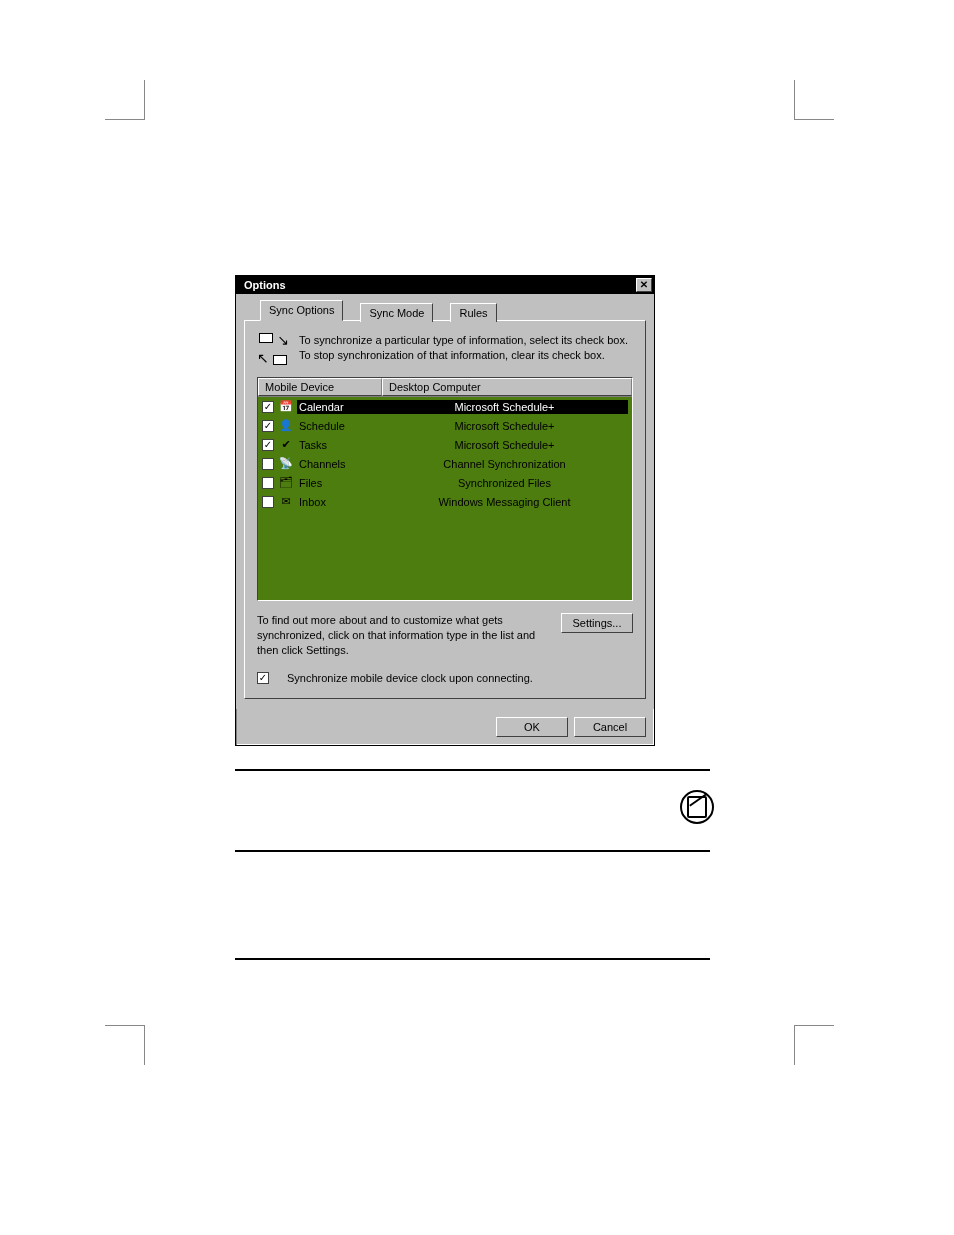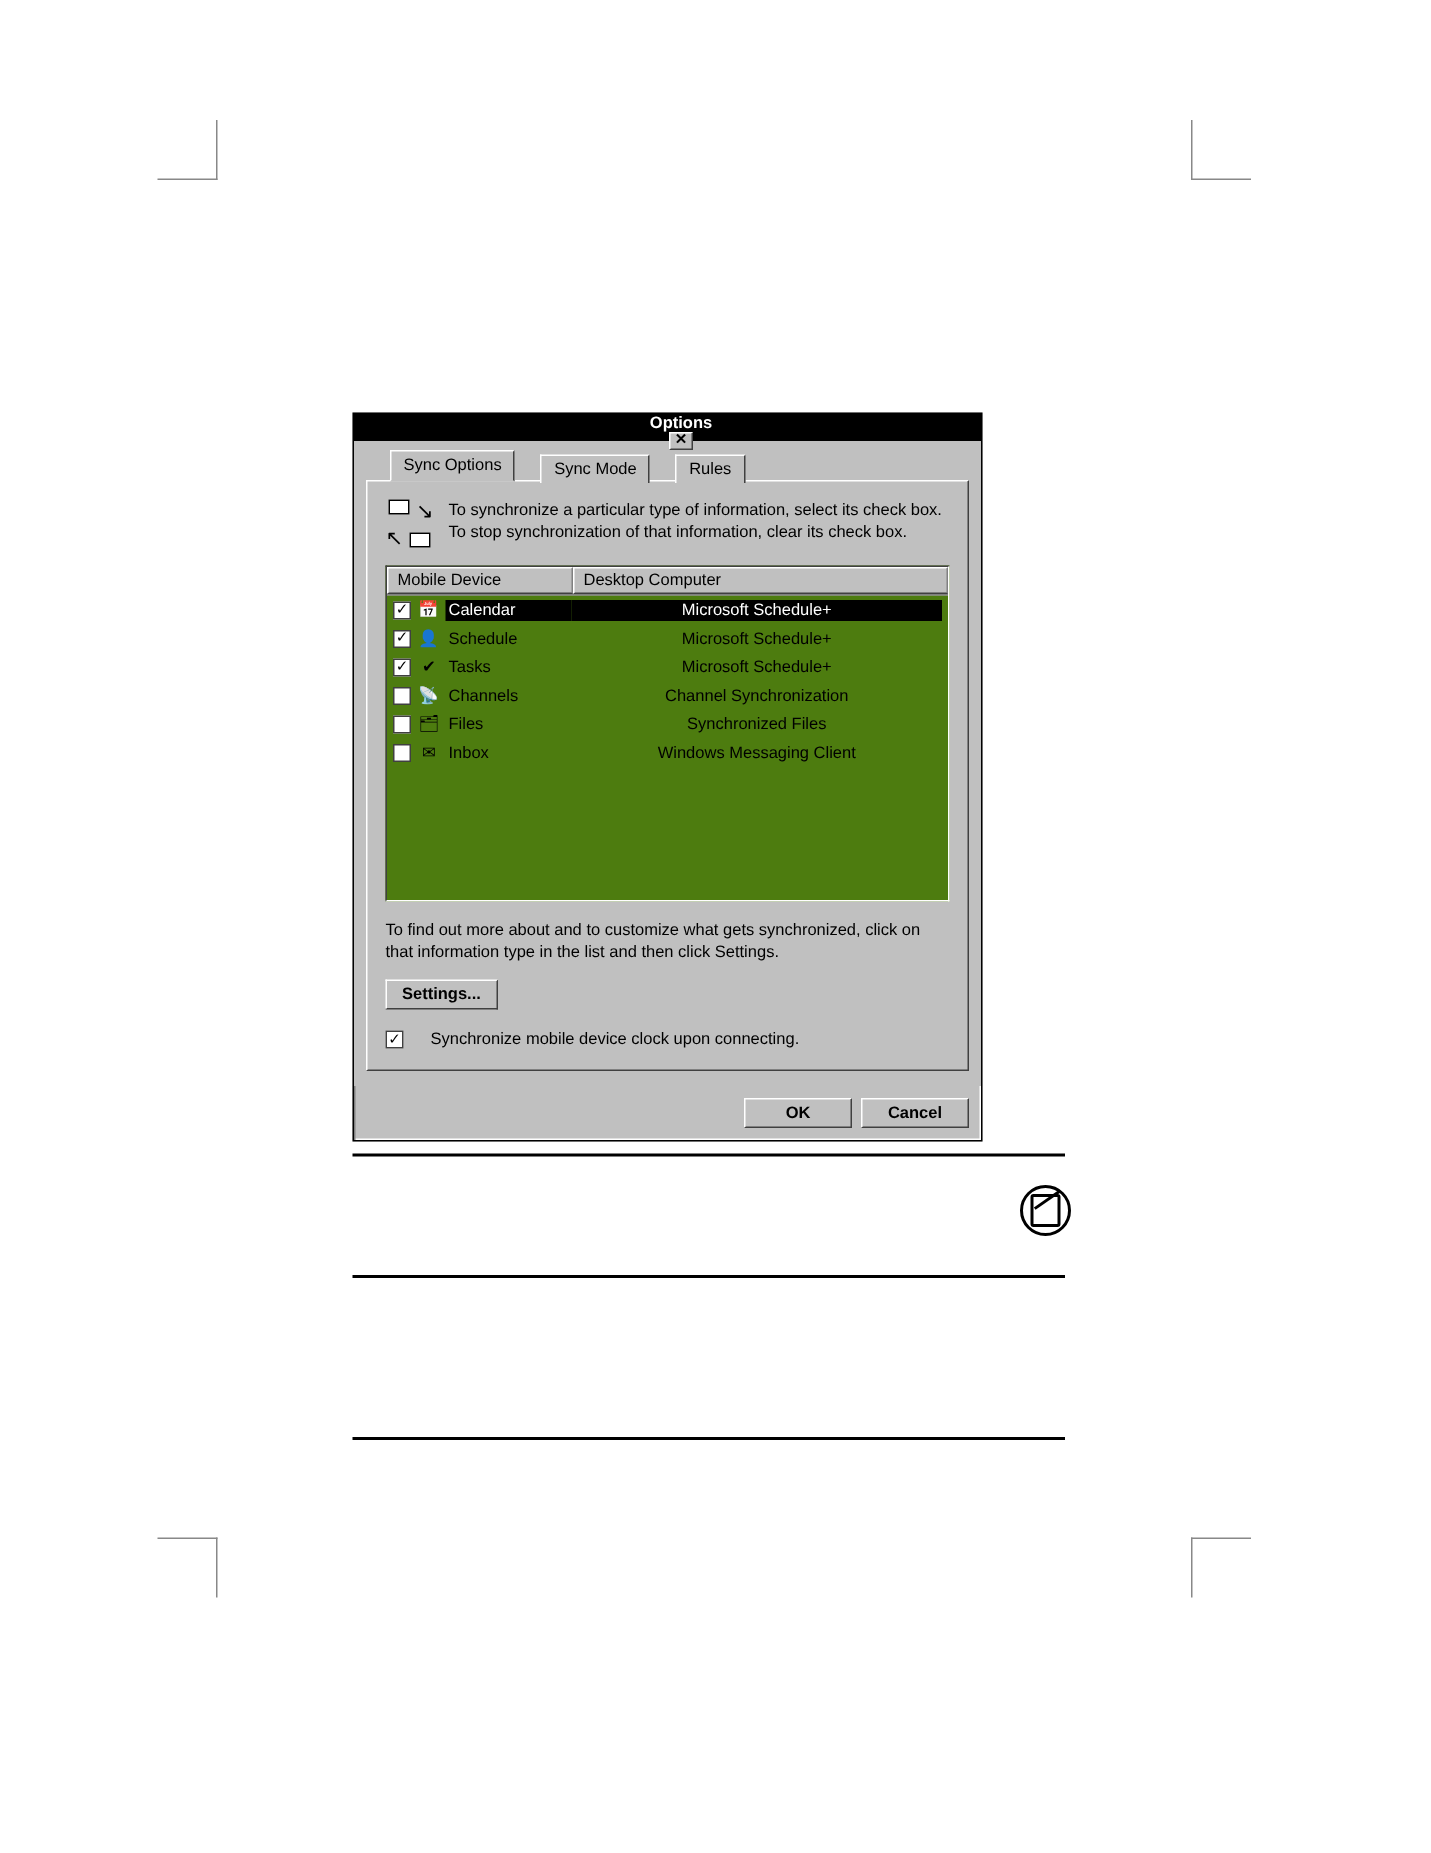--- a/index.html
+++ b/index.html
@@ -37,23 +37,22 @@
     background: #c0c0c0;
     box-shadow: 1px 1px 0 #808080 inset, -1px -1px 0 #fff inset;
   }
   .titlebar {
     background: #000;
     color: #fff;
     display: flex;
     align-items: center;
     justify-content: space-between;
     height: 18px;
-    padding: 0 2px 0 20px;
+    padding: 0 2px 0 8px;
     font-weight: bold;
-    flex-direction: column;
   }
   .titlebar-text { font-size: 11px; }
   .close-btn {
     width: 16px; height: 14px;
     background: #c0c0c0;
     border: 1px solid #fff;
     border-right-color: #404040;
     border-bottom-color: #404040;
     display: flex; align-items: center; justify-content: center;
     font-size: 10px; font-weight: bold; color:#000;
@@ -177,33 +176,31 @@
   }
   .lv-row .lbl { width: 84px; padding:1px 2px; }
   .lv-row .desk { flex:1; padding:1px 2px;text-align:center; }
 
   .settings-area {
     display: flex;
     justify-content: flex-start;
     align-items: flex-start;
     margin-top: 12px;
     gap: 10px;
-    flex-direction: column;
   }
   .settings-text { font-size:11px; line-height:1.35; flex:1; }
   .btn {
     min-width: 72px;
     padding: 3px 10px;
     background: #c0c0c0;
     border: 1px solid #fff;
     border-right-color:#404040;
     border-bottom-color:#404040;
     font-size:11px;
     text-align:center;
-    font-weight:bold;
   }
 
   .clock-row {
     display:flex;
     align-items:center;
     gap:18px;
     margin-top:14px;
     font-size:11px;
   }
   .clock-row .chk {

